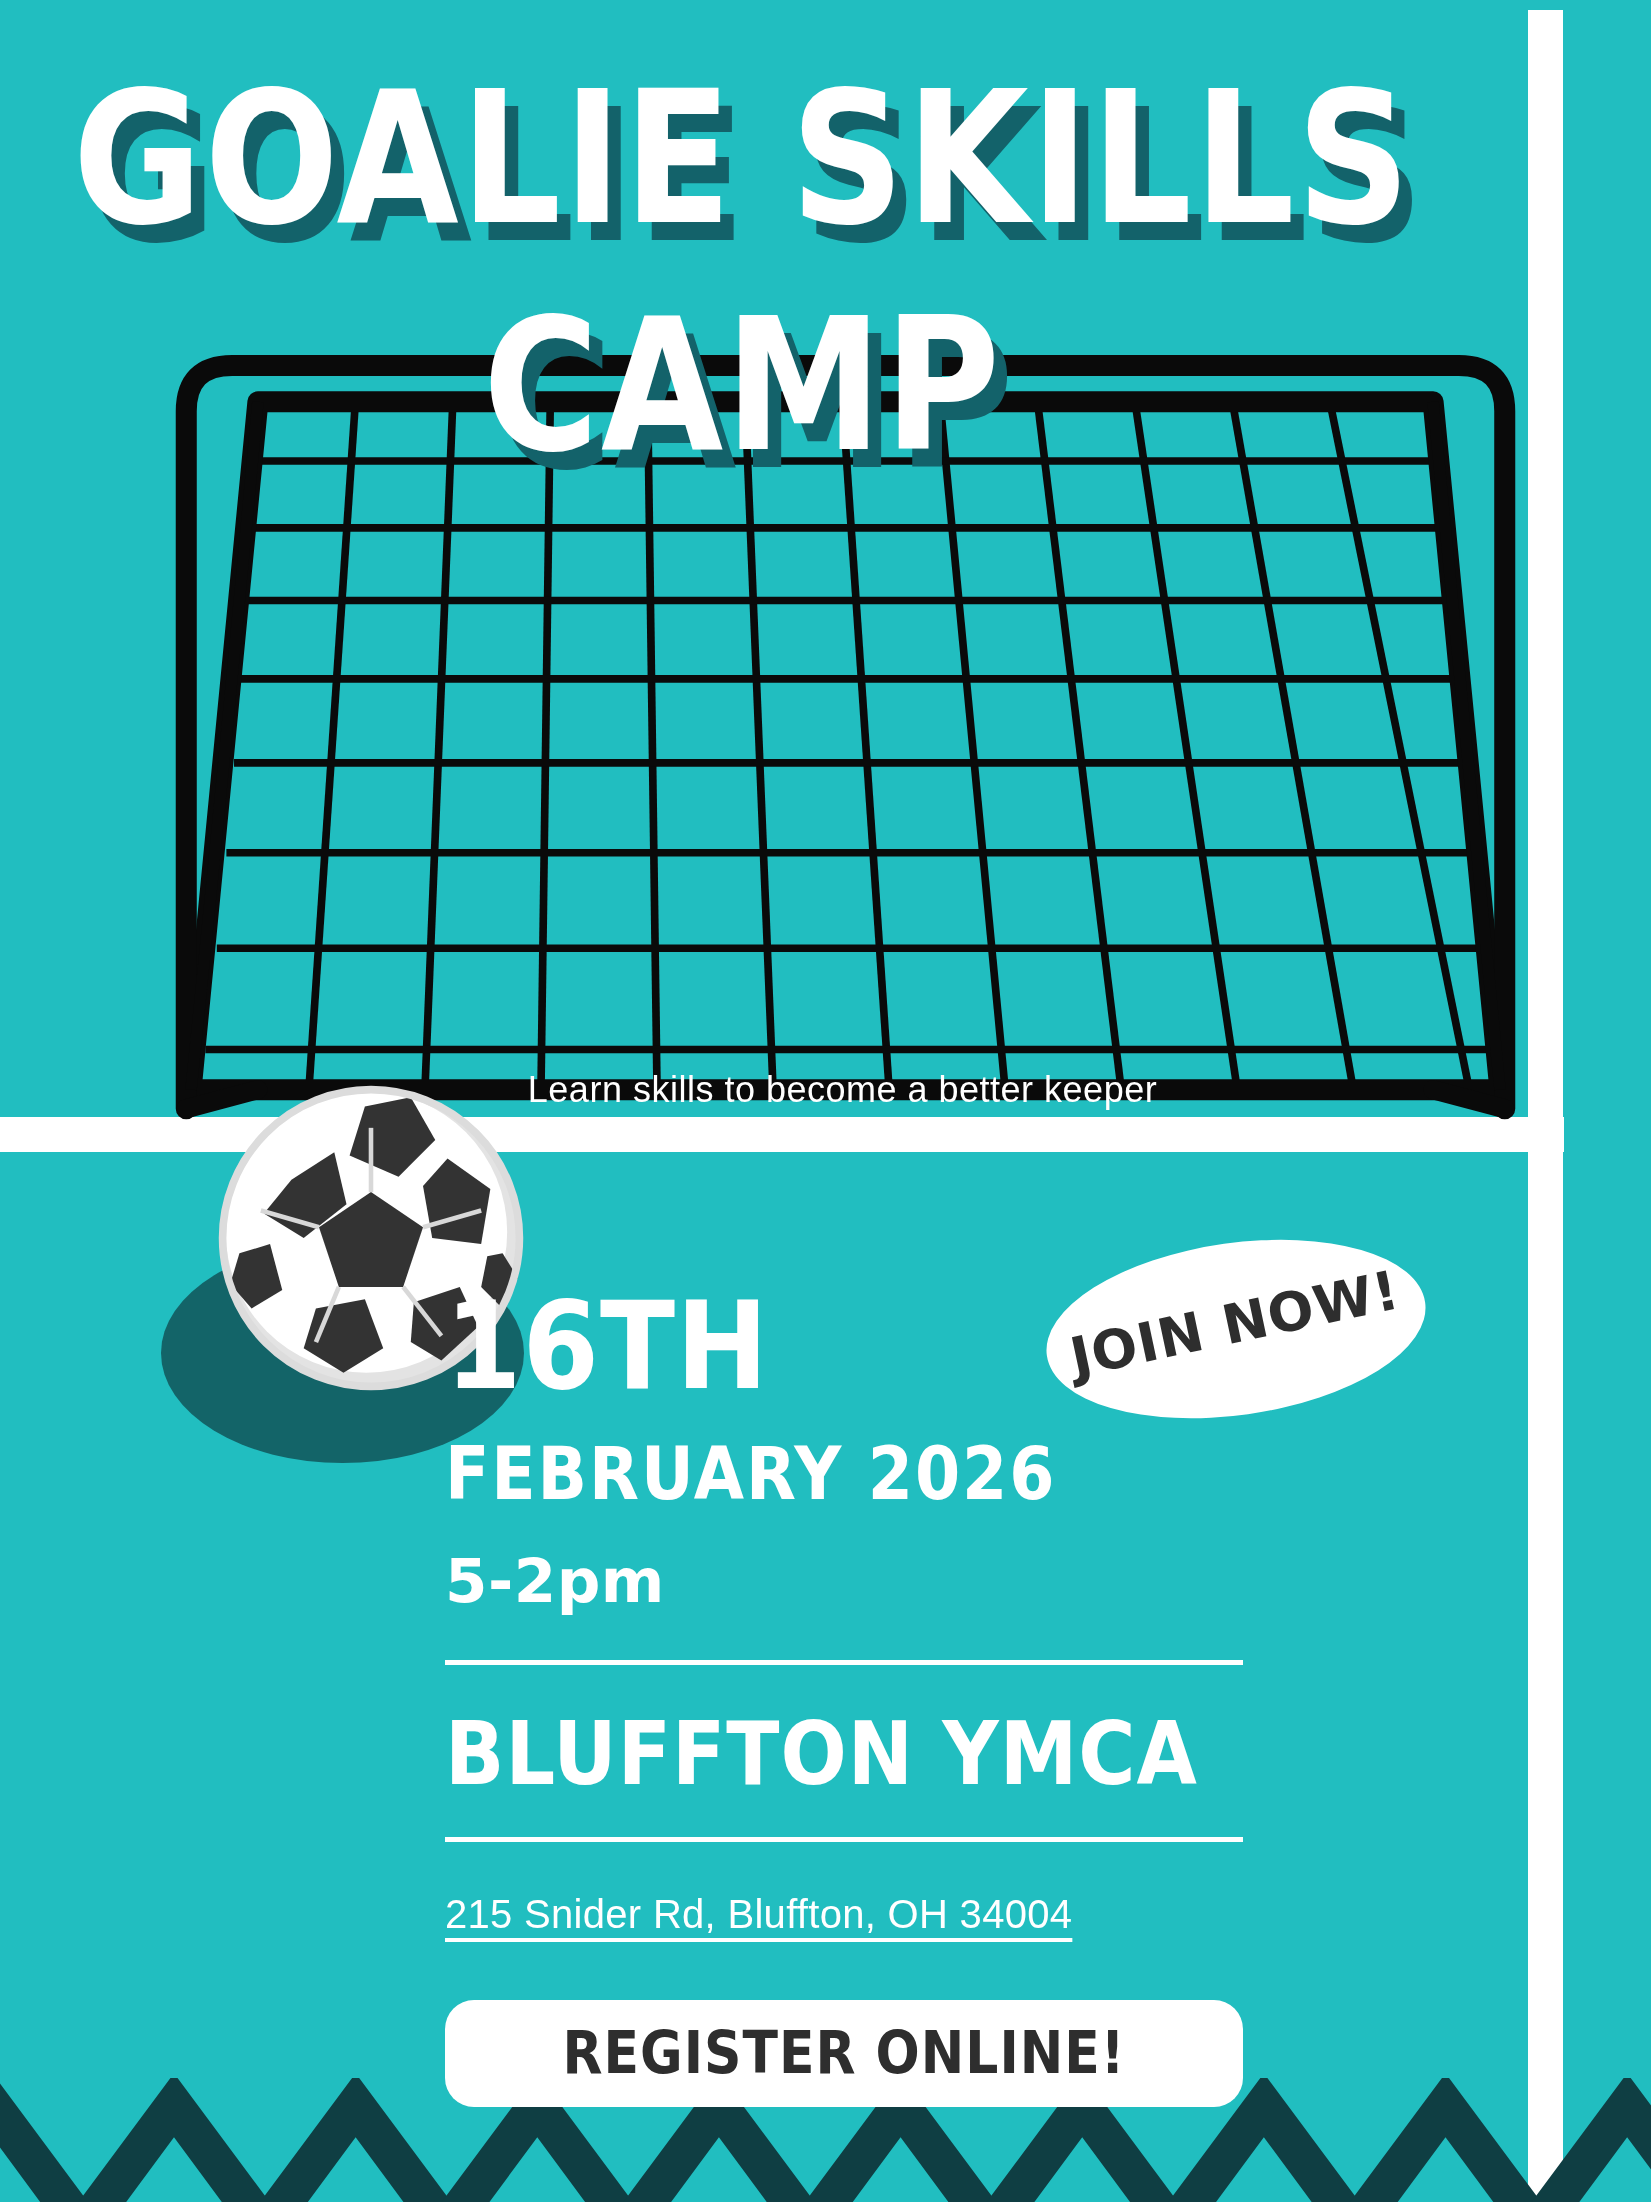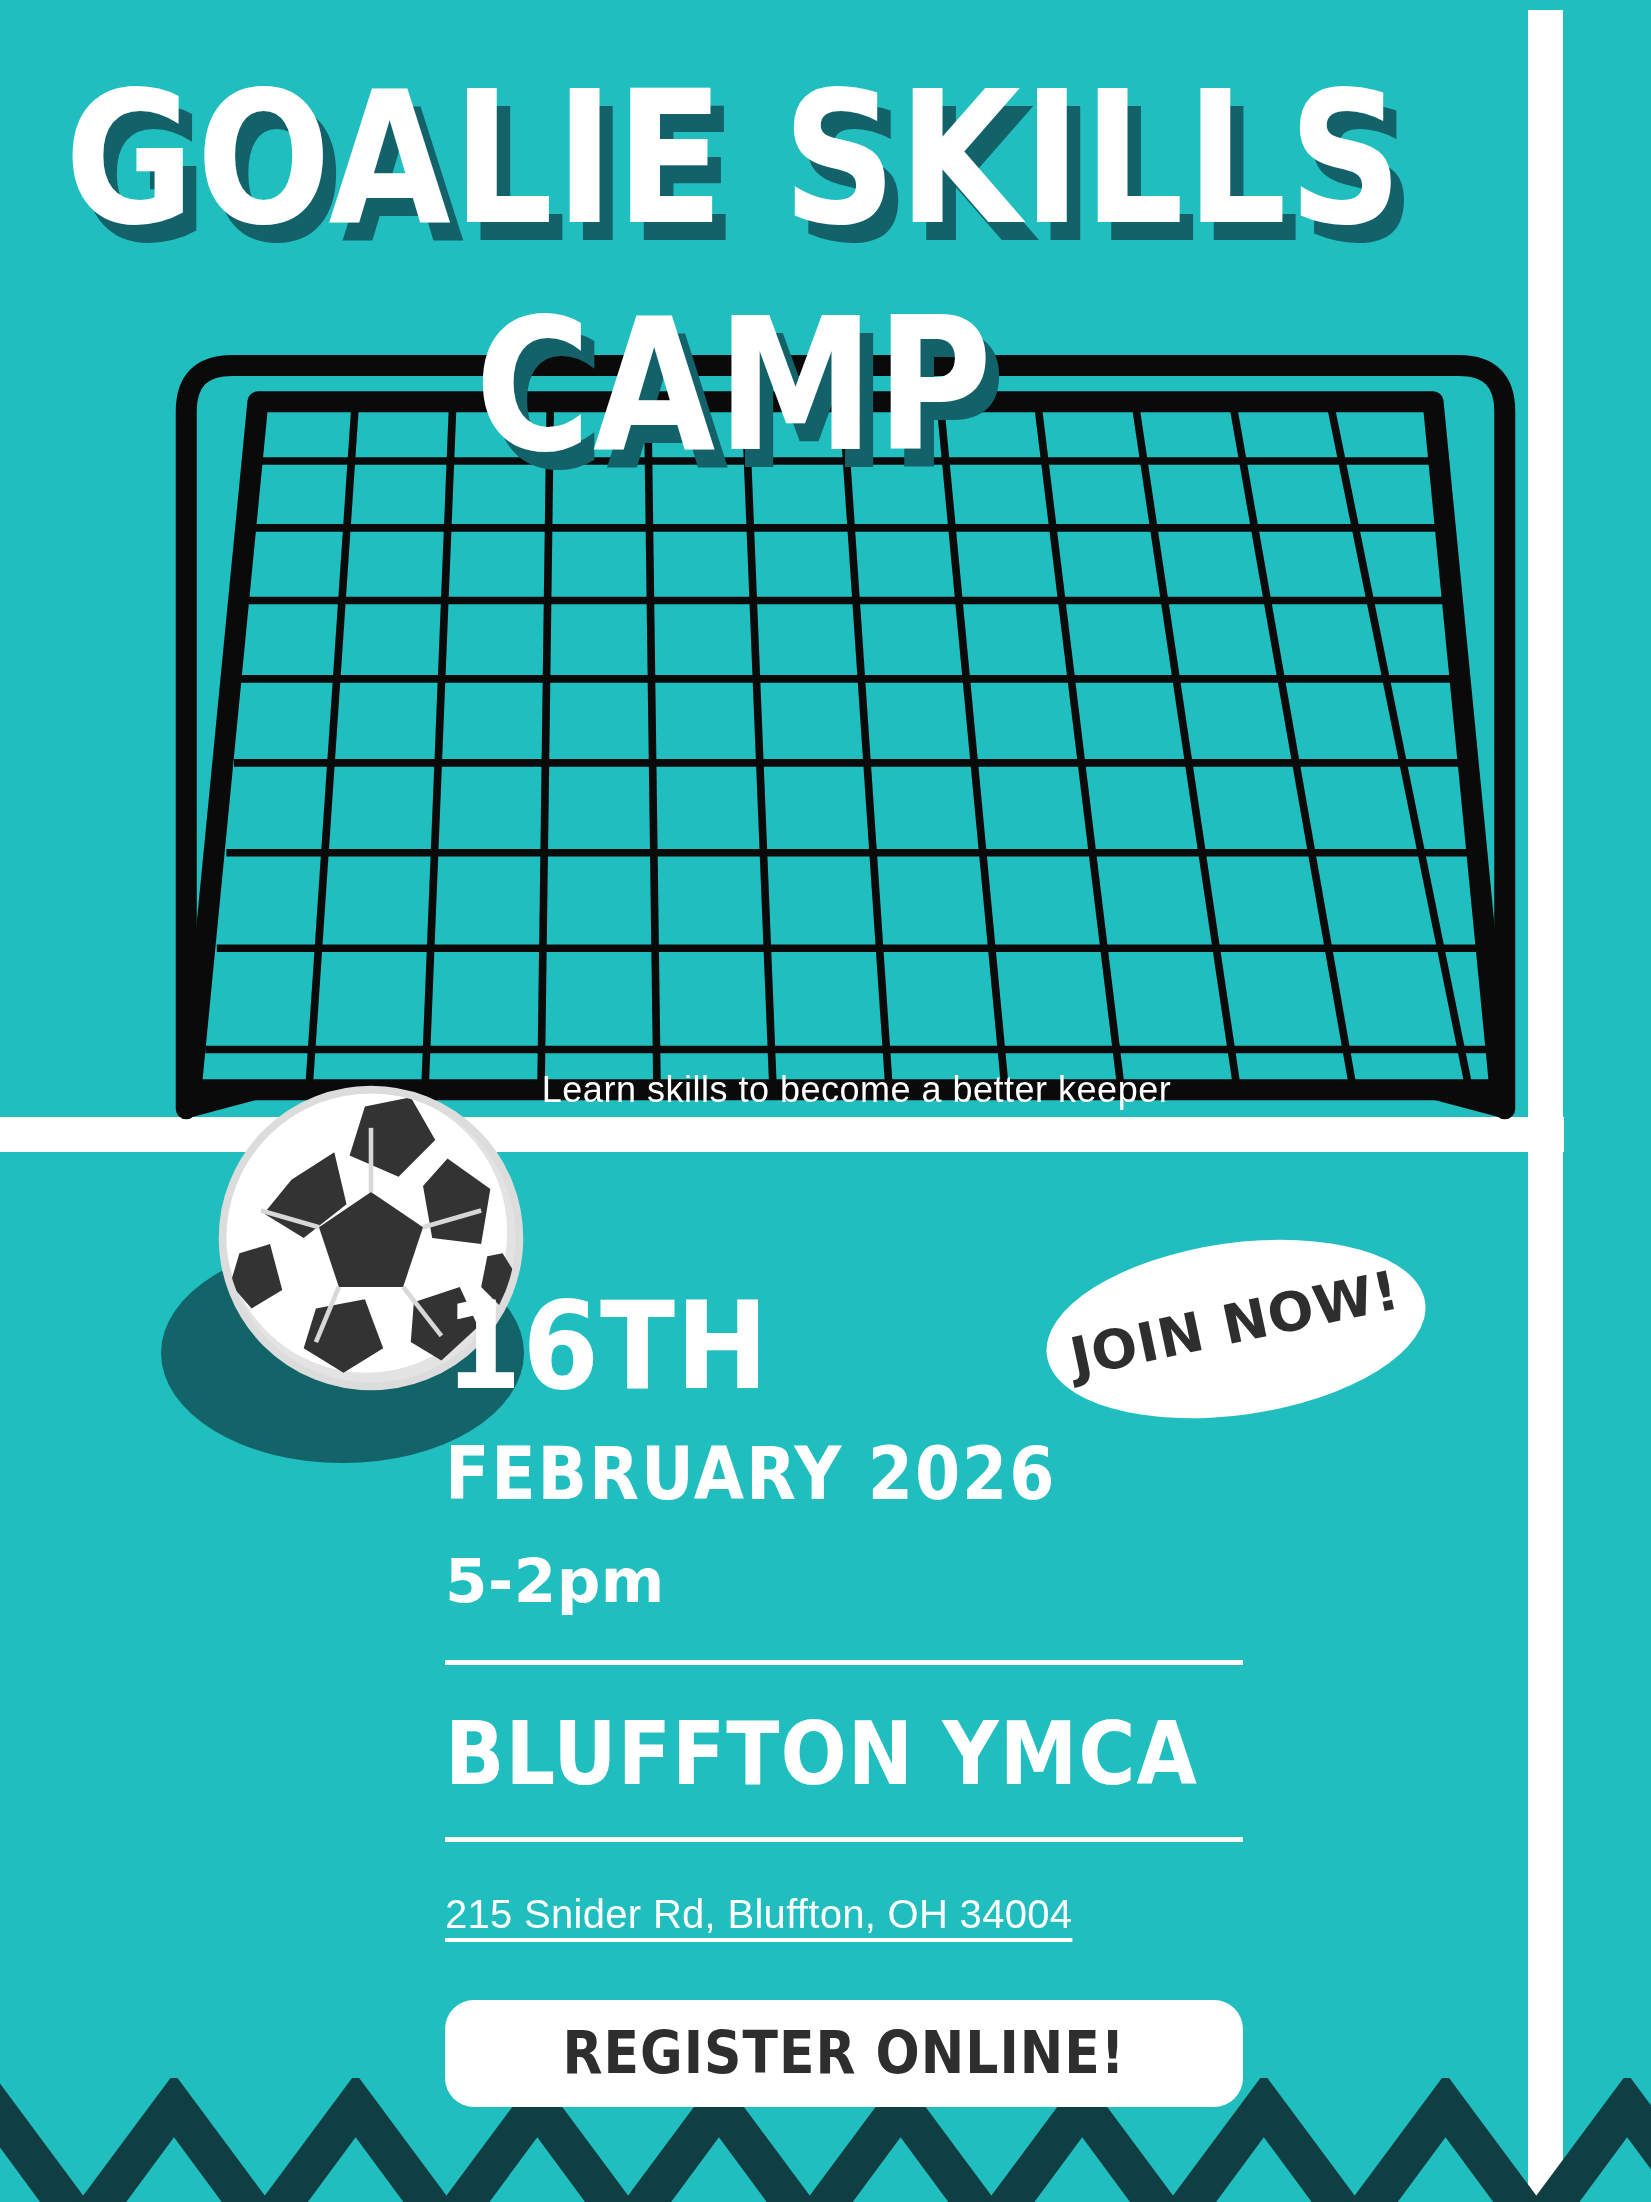--- a/index.html
+++ b/index.html
@@ -32,21 +32,21 @@
     left: 0px;
     top: 1117px;
     width: 1564px;
     height: 35px;
     background: #ffffff;
   }
 
   
   .title-wrap {
     position: absolute;
-    left: 8px;
+    left: 16px;
     top: 67px;
     width: 1453px;
     text-align: center;
     z-index: 40;
     pointer-events: none;
   }
   .title-line {
     display: block;
     font-family: "DejaVu Sans", sans-serif;
     font-weight: bold;
@@ -65,21 +65,21 @@
     top: 354px;
     width: 1357px;
     height: 793px;
     z-index: 10;
   }
   .goal svg { display: block; width: 100%; height: 100%; }
 
   
   .tagline {
     position: absolute;
-    left: 460px;
+    left: 446px;
     top: 1069px;
     width: 793px;
     text-align: center;
     color: #ffffff;
     font-size: 36px;
     letter-spacing: 0.5px;
     z-index: 30;
     font-family: "Liberation Sans", sans-serif;
   }
 

